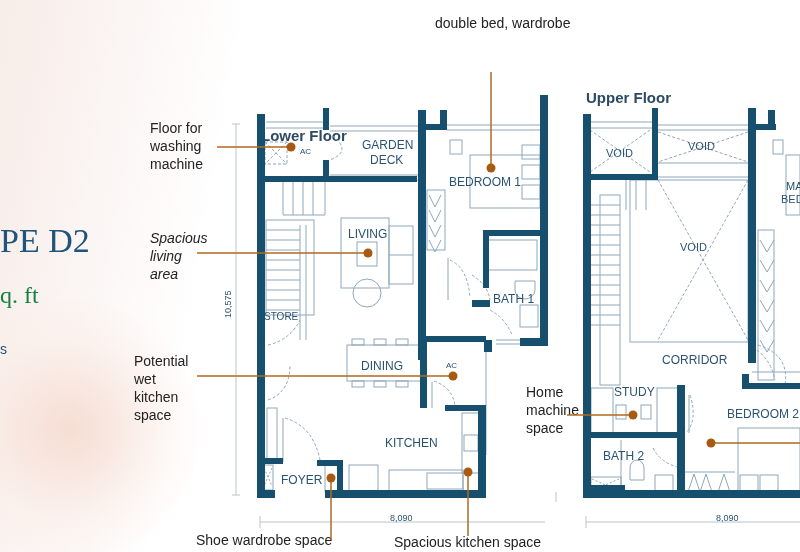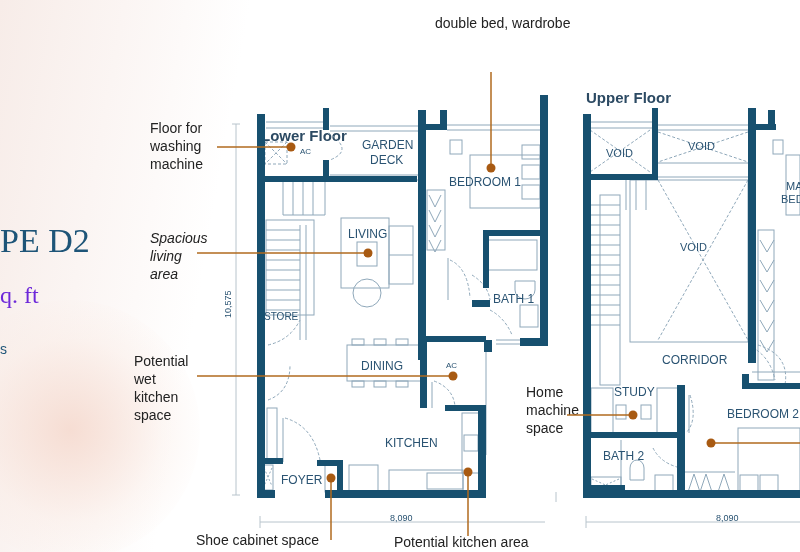--- a/index.html
+++ b/index.html
@@ -2,21 +2,21 @@
 <html><head>
 <meta charset="utf-8">
 <style>
   html,body{margin:0;padding:0;}
   body{width:800px;height:552px;overflow:hidden;position:relative;
     font-family:"Liberation Sans",sans-serif;
     background:linear-gradient(100deg,#f7ece8 0%,#fbf5f3 14%,#ffffff 28%,#ffffff 100%);}
   .bgglow{position:absolute;left:-60px;top:300px;width:260px;height:260px;border-radius:50%;
     background:radial-gradient(circle,#f6ddd3 0%,rgba(250,235,228,0.4) 50%,rgba(255,255,255,0) 75%);}
   .title{position:absolute;left:0;top:222px;font-family:"Liberation Serif",serif;font-size:34px;color:#1e5578;letter-spacing:0px;white-space:nowrap;}
-  .sqft{position:absolute;left:0;top:282px;font-family:"Liberation Serif",serif;font-size:24px;color:#6d28d9;}
+  .sqft{position:absolute;left:0;top:282px;font-family:"Liberation Serif",serif;font-size:24px;color:#15803d;}
   .sub{position:absolute;left:0;top:341px;font-size:14px;color:#1e5578;}
   .callout{position:absolute;font-size:14px;line-height:18px;color:#222;white-space:nowrap;}
   .floorlabel{position:absolute;font-weight:bold;font-size:15px;color:#2c4a63;}
   svg{position:absolute;left:0;top:0;}
   .rl{font-family:"Liberation Sans",sans-serif;fill:#2a5372;}
 </style>
 </head>
 <body>
 
 <div class="bgglow"></div>
@@ -45,22 +45,22 @@
   <div>space</div>
 </div>
 <div class="callout" style="left:435px;top:14px;">
   <div>double bed, wardrobe</div>
 </div>
 <div class="callout" style="left:526px;top:383px;">
   <div>Home</div>
   <div>machine</div>
   <div>space</div>
 </div>
-<div class="callout" style="left:196px;top:531px;">Shoe cabinet space</div>
-<div class="callout" style="left:394px;top:533px;">Potential kitchen area</div>
+<div class="callout" style="left:196px;top:531px;">Shoe wardrobe space</div>
+<div class="callout" style="left:394px;top:533px;">Spacious kitchen space</div>
 
 <svg width="800" height="552" viewBox="0 0 800 552">
 
   <g>
 
     <g stroke="#8fa8ba" stroke-width="1" fill="none">
 
       <line x1="266" y1="122" x2="324" y2="122"></line>
         <line x1="266" y1="128" x2="324" y2="128"></line>
 

